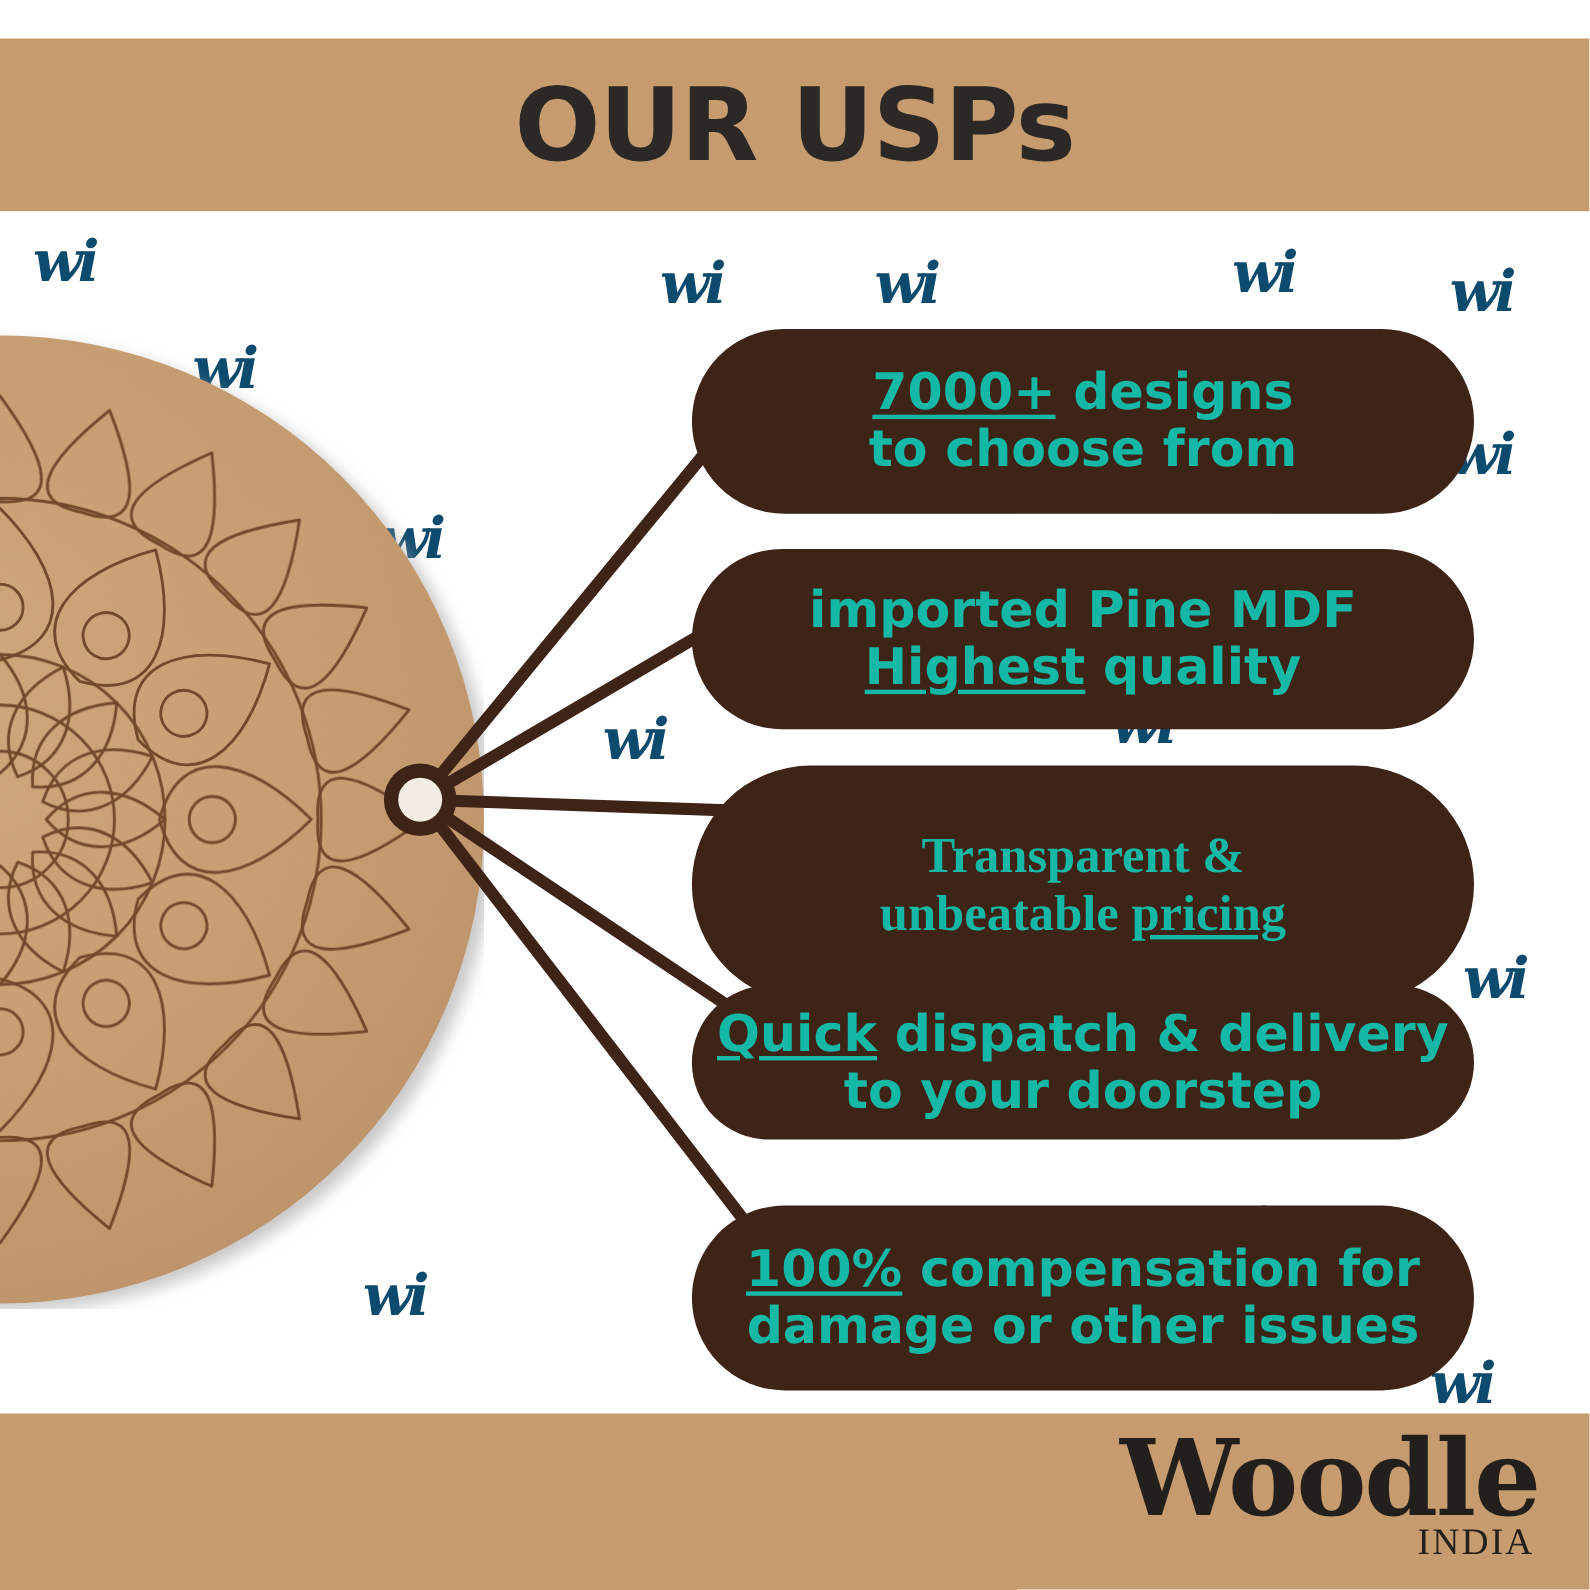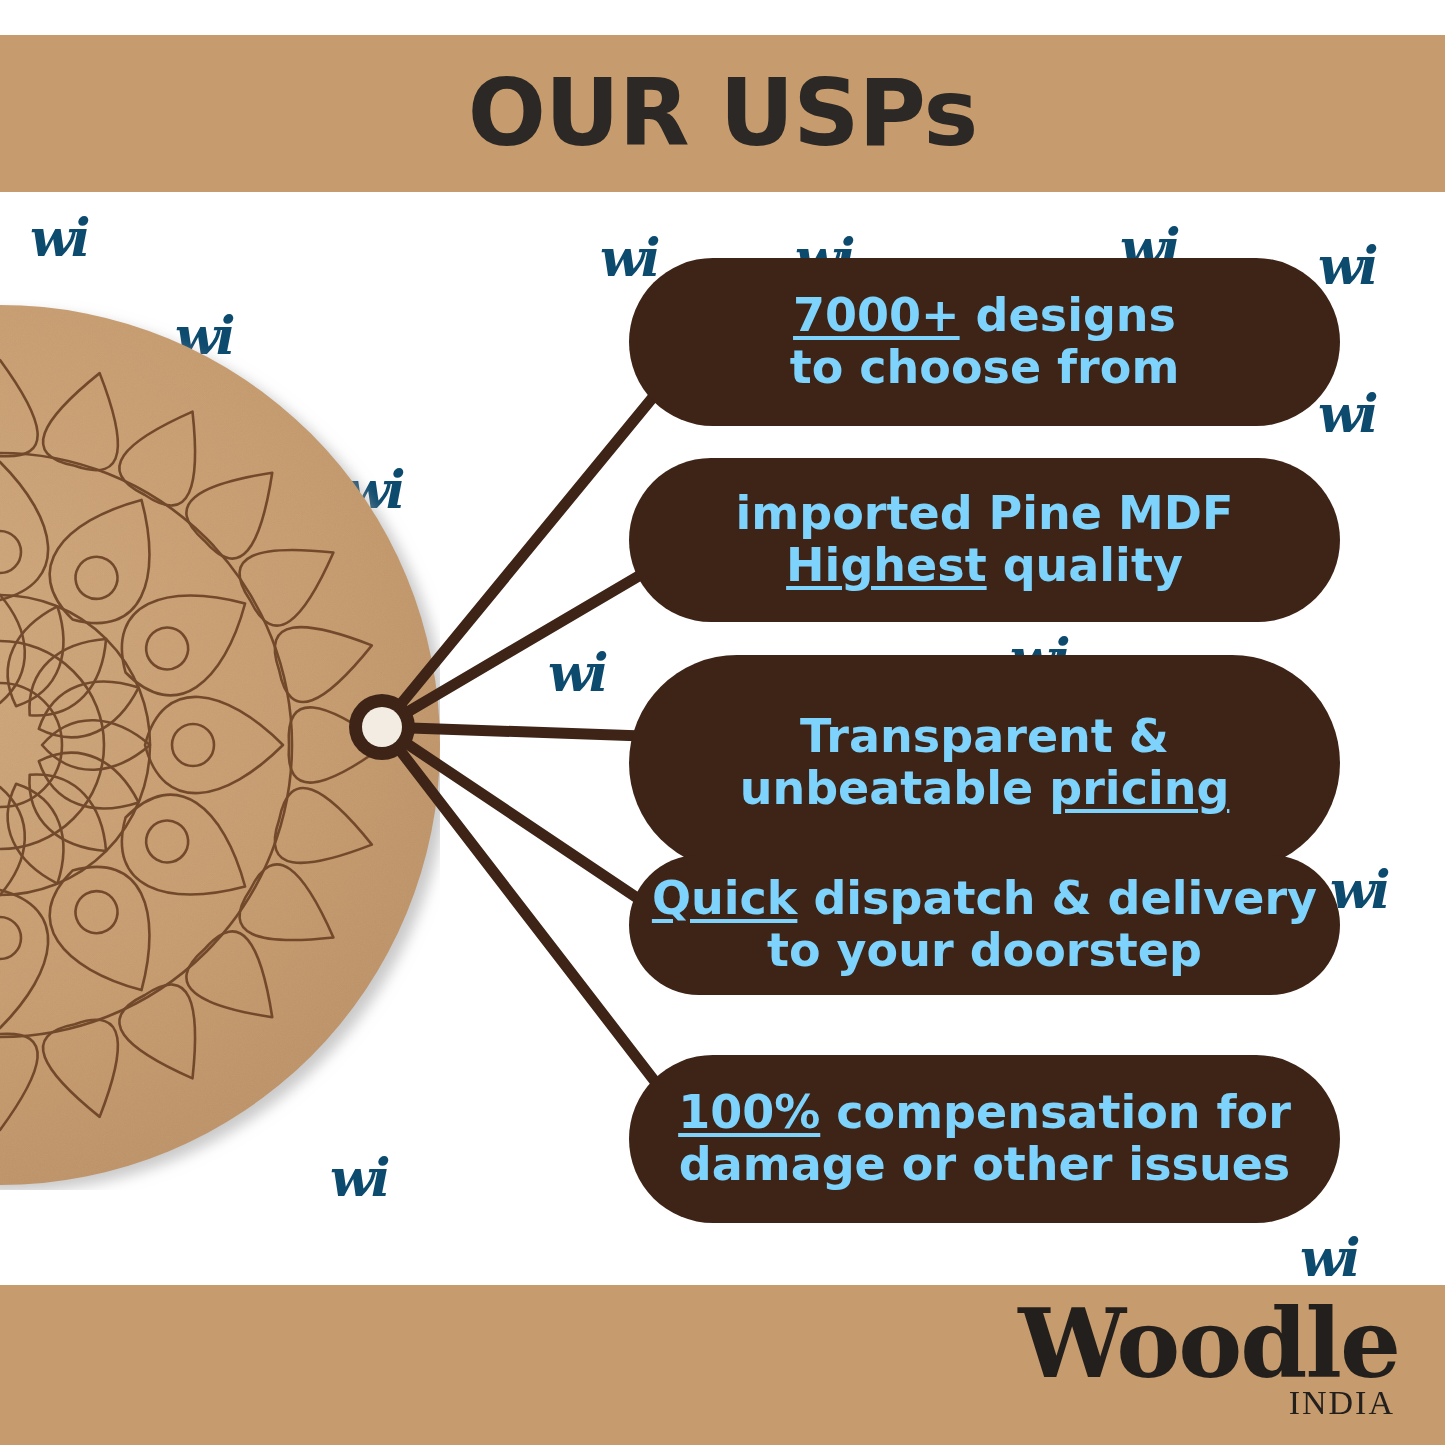--- a/index.html
+++ b/index.html
@@ -56,33 +56,34 @@
   
   #connector-layer { position:absolute; left:0; top:192px; width:1445px; height:1093px; }
 
   
   .pill {
     position:absolute;
     background:#3e2317;
     border-radius:999px;
     display:flex; flex-direction:column;
     align-items:center; justify-content:center;
-    color:#7dd3fc;
+    color:#14b8a6;
     text-align:center;
     font-family:"DejaVu Sans","Liberation Sans",sans-serif;
     font-weight:bold;
     line-height:1.12;
     padding:0 34px;
+    margin-top:41px;
   }
   .pill .ln { white-space:nowrap; }
   .pill u { text-decoration:underline; text-underline-offset:5px; text-decoration-thickness:4px; }
 
   #pill-0 { left:629px; top:258px;  width:711px; height:168px; font-size:46px; }
   #pill-1 { left:629px; top:458px;  width:711px; height:164px; font-size:46px; }
-  #pill-2 { left:629px; top:655px;  width:711px; height:216px; font-size:46px; }
+  #pill-2 { left:629px; top:655px;  width:711px; height:216px; font-size:46px;font-family:Liberation Serif, serif; }
   #pill-3 { left:629px; top:855px;  width:711px; height:140px; font-size:46px; }
   #pill-4 { left:629px; top:1055px; width:711px; height:168px; font-size:46px; }
 
   
   #brand-logo {
     position:absolute; right:46px; top:1300px;
     width:420px; height:130px;
     display:flex; flex-direction:column; align-items:flex-end; justify-content:flex-start;
   }
   #brand-wordmark {

